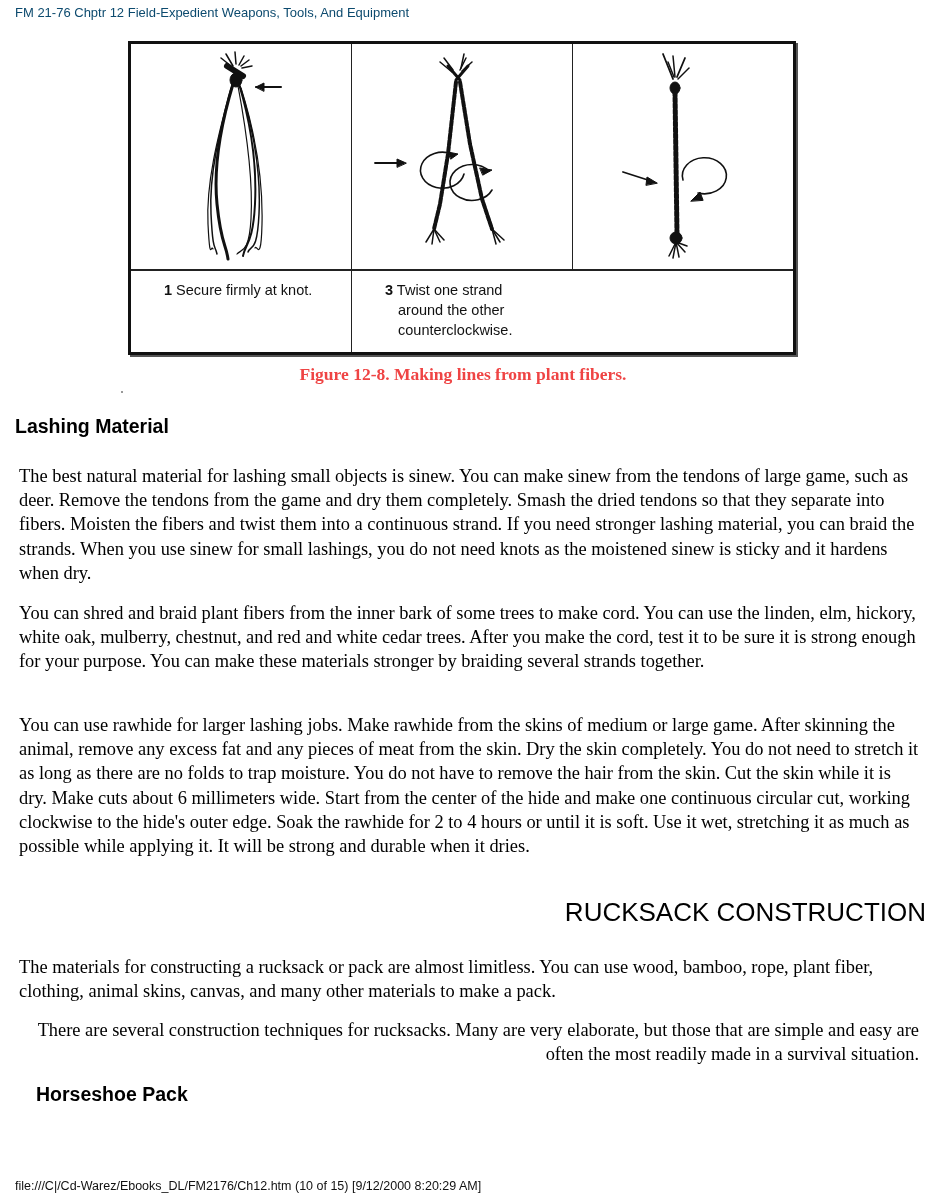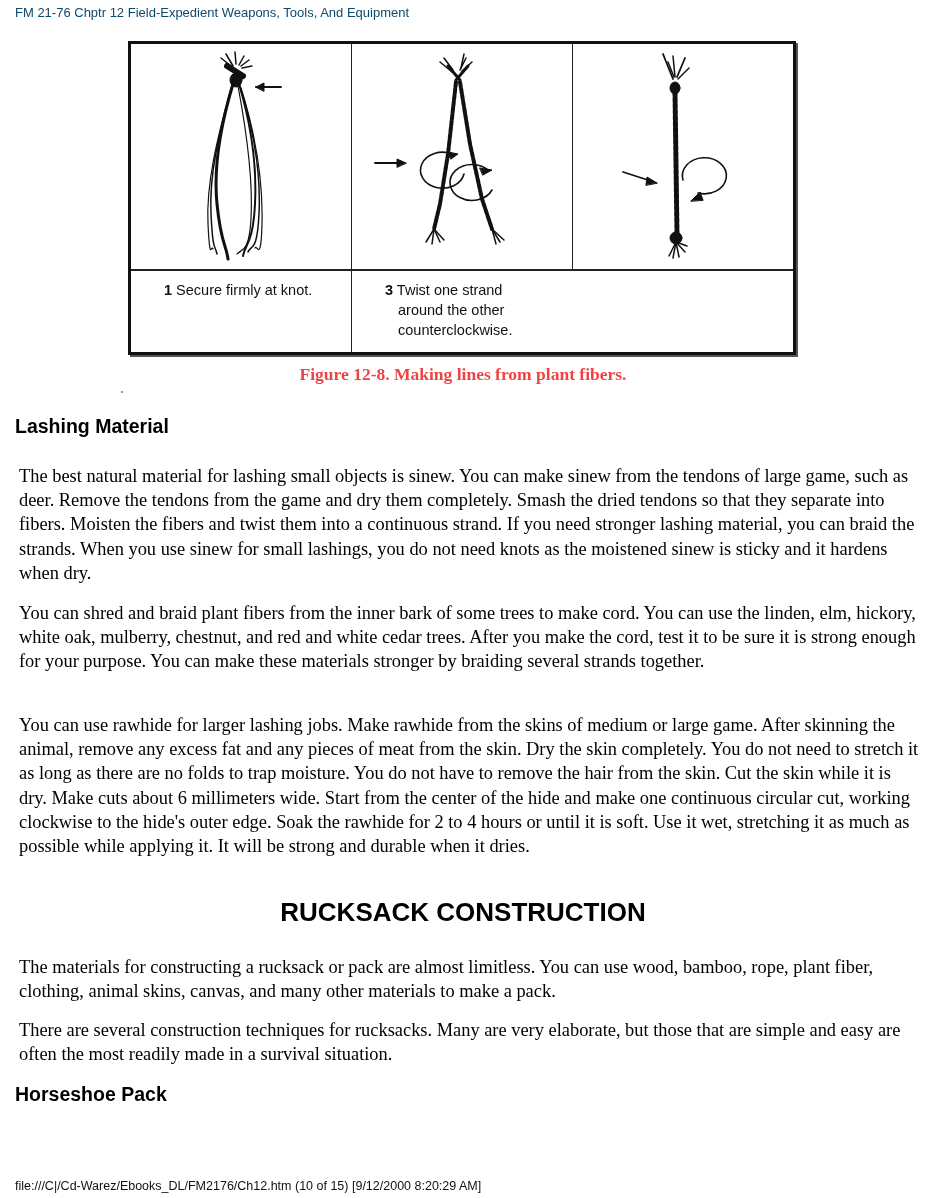--- a/index.html
+++ b/index.html
@@ -72,23 +72,23 @@
     left: 15px;
     font-family: "Liberation Sans", sans-serif;
     font-weight: bold;
     font-size: 19.5px;
     color: #000;
   }
   .h2 {
     position: absolute;
     left: 0;
     width: 926px;
-    text-align: center;
-    font-family: "Liberation Sans", sans-serif;
-    font-weight: bold;
+    text-align: right;
+    font-family: "Liberation Sans", sans-serif;
+    font-weight: normal;
     font-size: 26px;
     color: #000;
   }
   .para {
     position: absolute;
     left: 15px;
     width: 900px;
     font-family: "Liberation Serif", serif;
     font-size: 18.4px;
     line-height: 24.2px;
@@ -236,17 +236,17 @@
 
 <div class="h3" style="top:415px;">Lashing Material</div>
 
 <p class="para" style="top:460px;">The best natural material for lashing small objects is sinew. You can make sinew from the tendons of large game, such as deer. Remove the tendons from the game and dry them completely. Smash the dried tendons so that they separate into fibers. Moisten the fibers and twist them into a continuous strand. If you need stronger lashing material, you can braid the strands. When you use sinew for small lashings, you do not need knots as the moistened sinew is sticky and it hardens when dry.</p>
 <p class="para" style="top:597px;">You can shred and braid plant fibers from the inner bark of some trees to make cord. You can use the linden, elm, hickory, white oak, mulberry, chestnut, and red and white cedar trees. After you make the cord, test it to be sure it is strong enough for your purpose. You can make these materials stronger by braiding several strands together.</p>
 <p class="para" style="top:709px;">You can use rawhide for larger lashing jobs. Make rawhide from the skins of medium or large game. After skinning the animal, remove any excess fat and any pieces of meat from the skin. Dry the skin completely. You do not need to stretch it as long as there are no folds to trap moisture. You do not have to remove the hair from the skin. Cut the skin while it is dry. Make cuts about 6 millimeters wide. Start from the center of the hide and make one continuous circular cut, working clockwise to the hide's outer edge. Soak the rawhide for 2 to 4 hours or until it is soft. Use it wet, stretching it as much as possible while applying it. It will be strong and durable when it dries.</p>
 
 <div class="h2" style="top:897px;">RUCKSACK CONSTRUCTION</div>
 
 <p class="para" style="top:951px;">The materials for constructing a rucksack or pack are almost limitless. You can use wood, bamboo, rope, plant fiber, clothing, animal skins, canvas, and many other materials to make a pack.</p>
-<p class="para" style="top:1014px;">There are several construction techniques for rucksacks. Many are very elaborate, but those that are simple and easy are often the most readily made in a survival situation.</p>
-
-<div class="h3" style="top:1083px;">Horseshoe Pack</div>
+<p class="para" style="top:1014px;text-align:right;">There are several construction techniques for rucksacks. Many are very elaborate, but those that are simple and easy are often the most readily made in a survival situation.</p>
+
+<div class="h3" style="top:1083px;margin-left:21px;">Horseshoe Pack</div>
 
 <div class="page-footer">file:///C|/Cd-Warez/Ebooks_DL/FM2176/Ch12.htm (10 of 15) [9/12/2000 8:20:29 AM]</div>
 
 </body></html>

